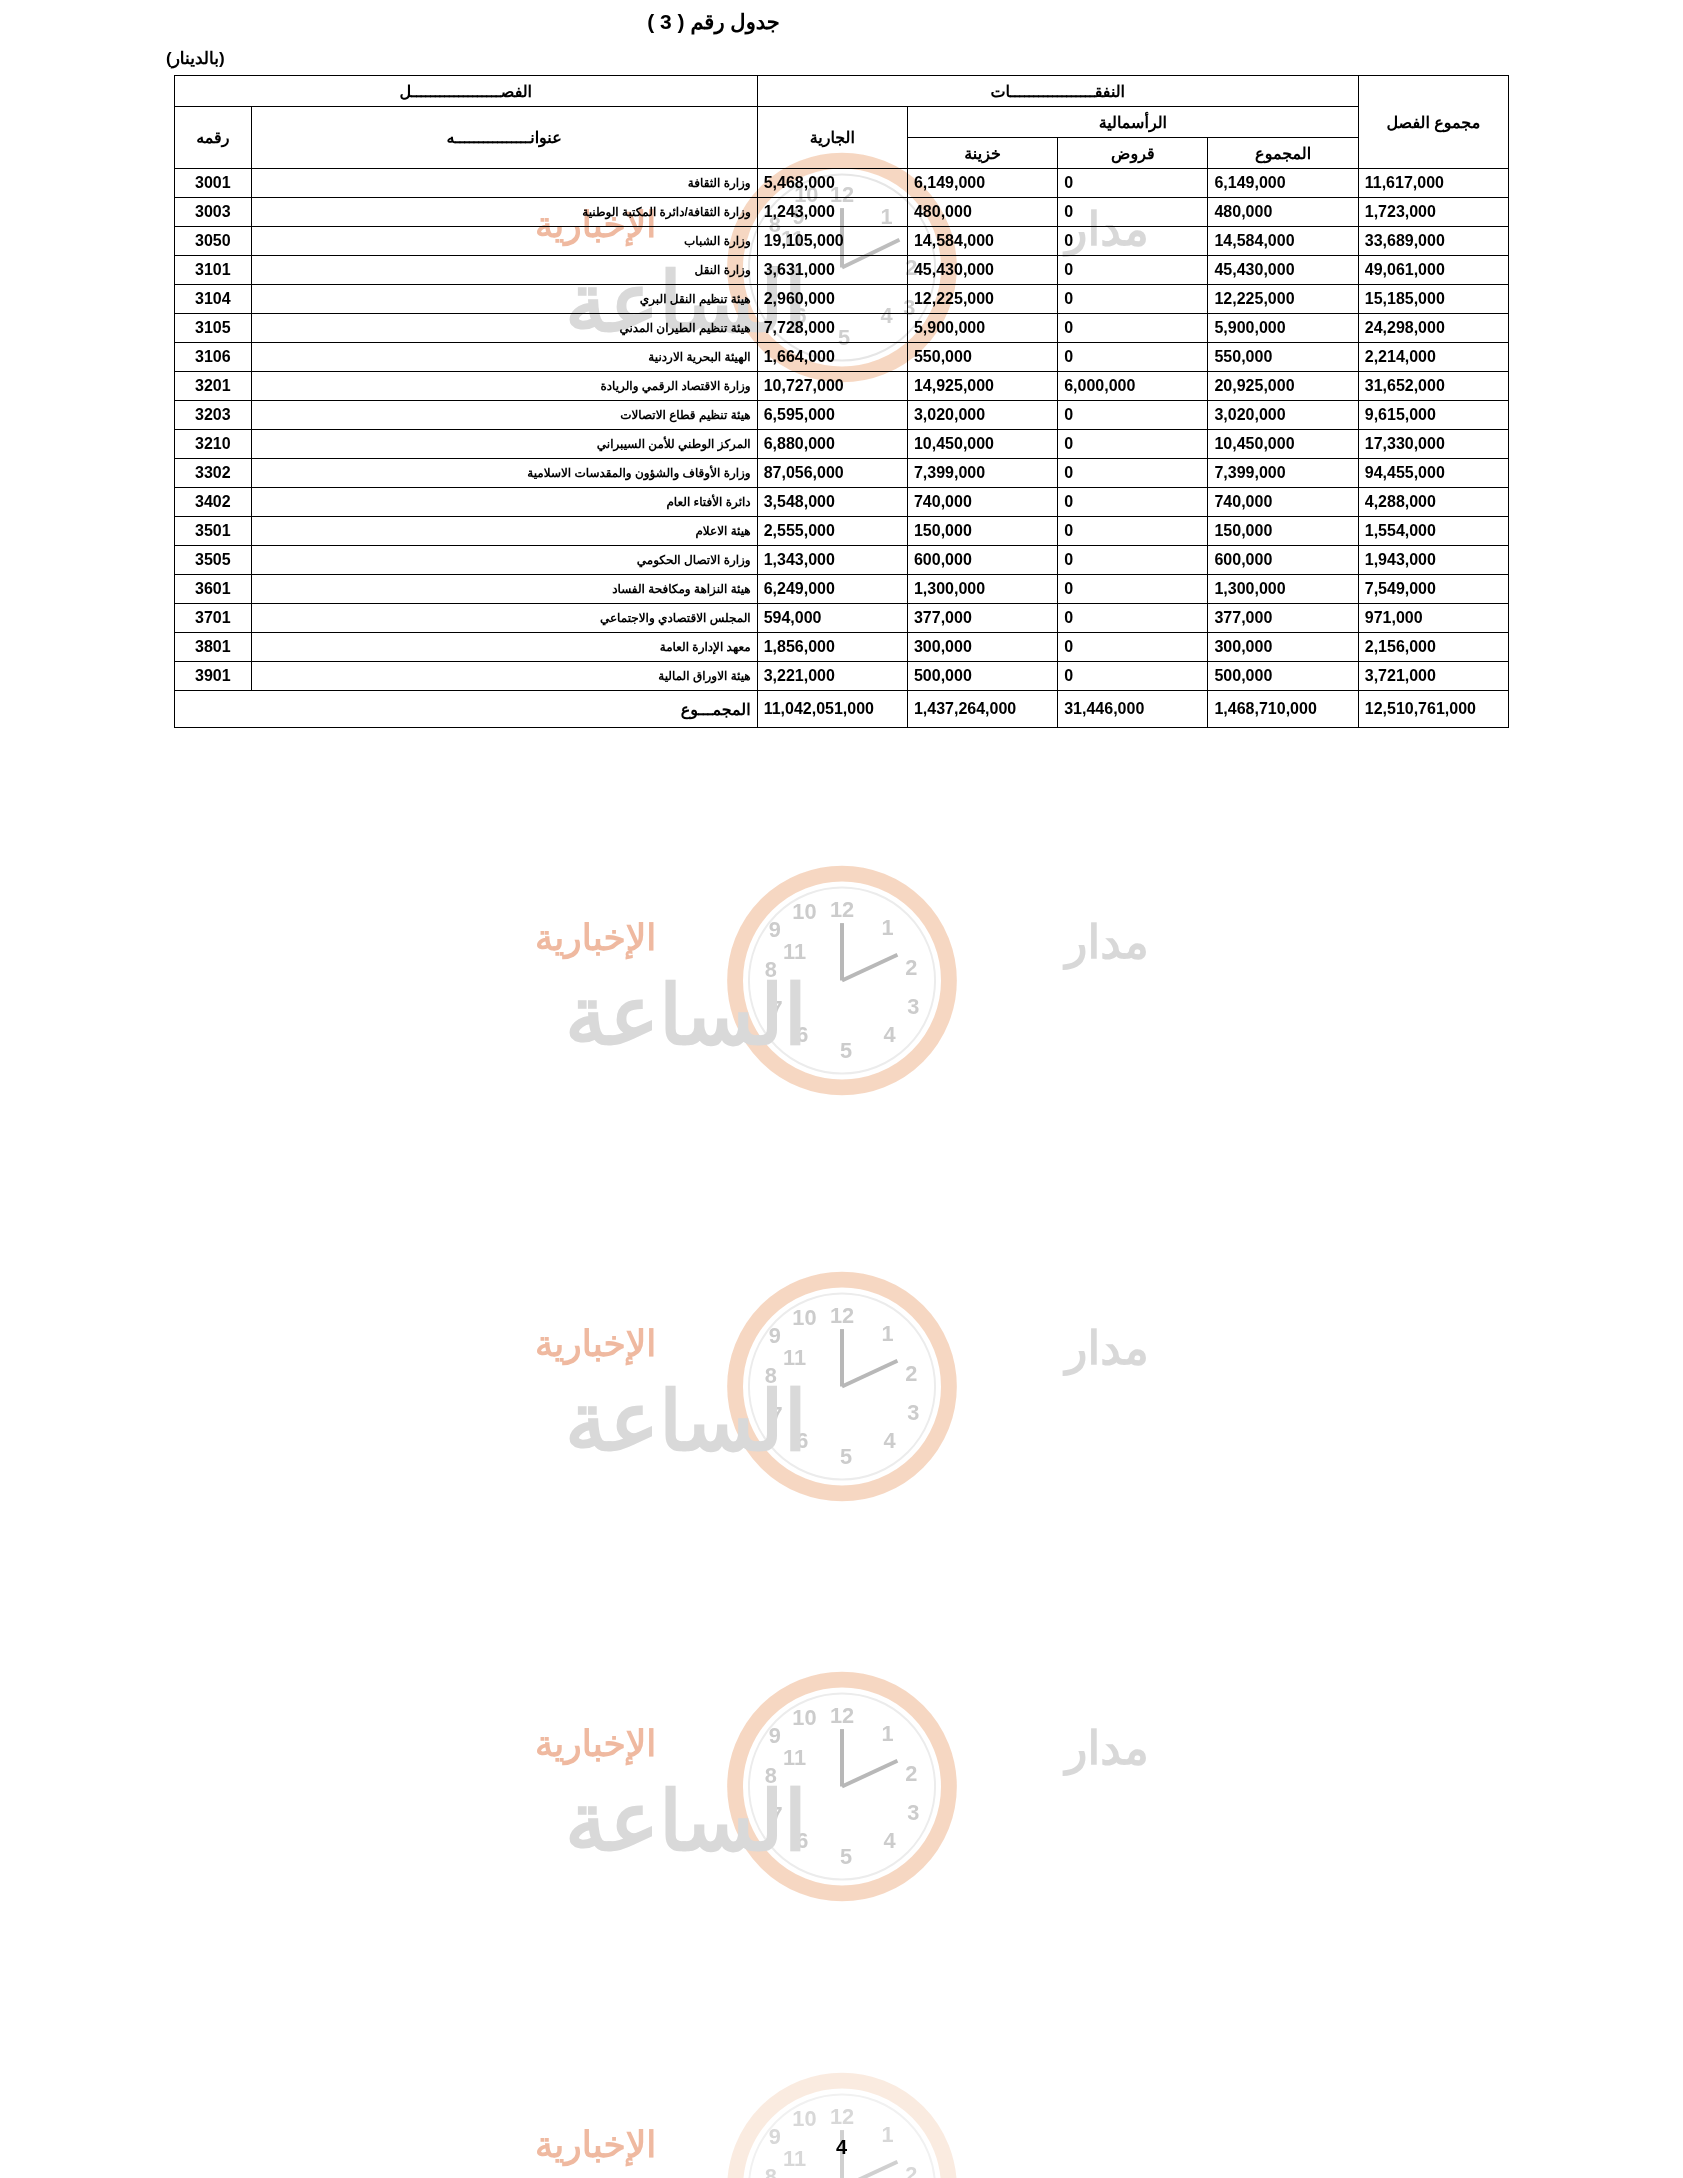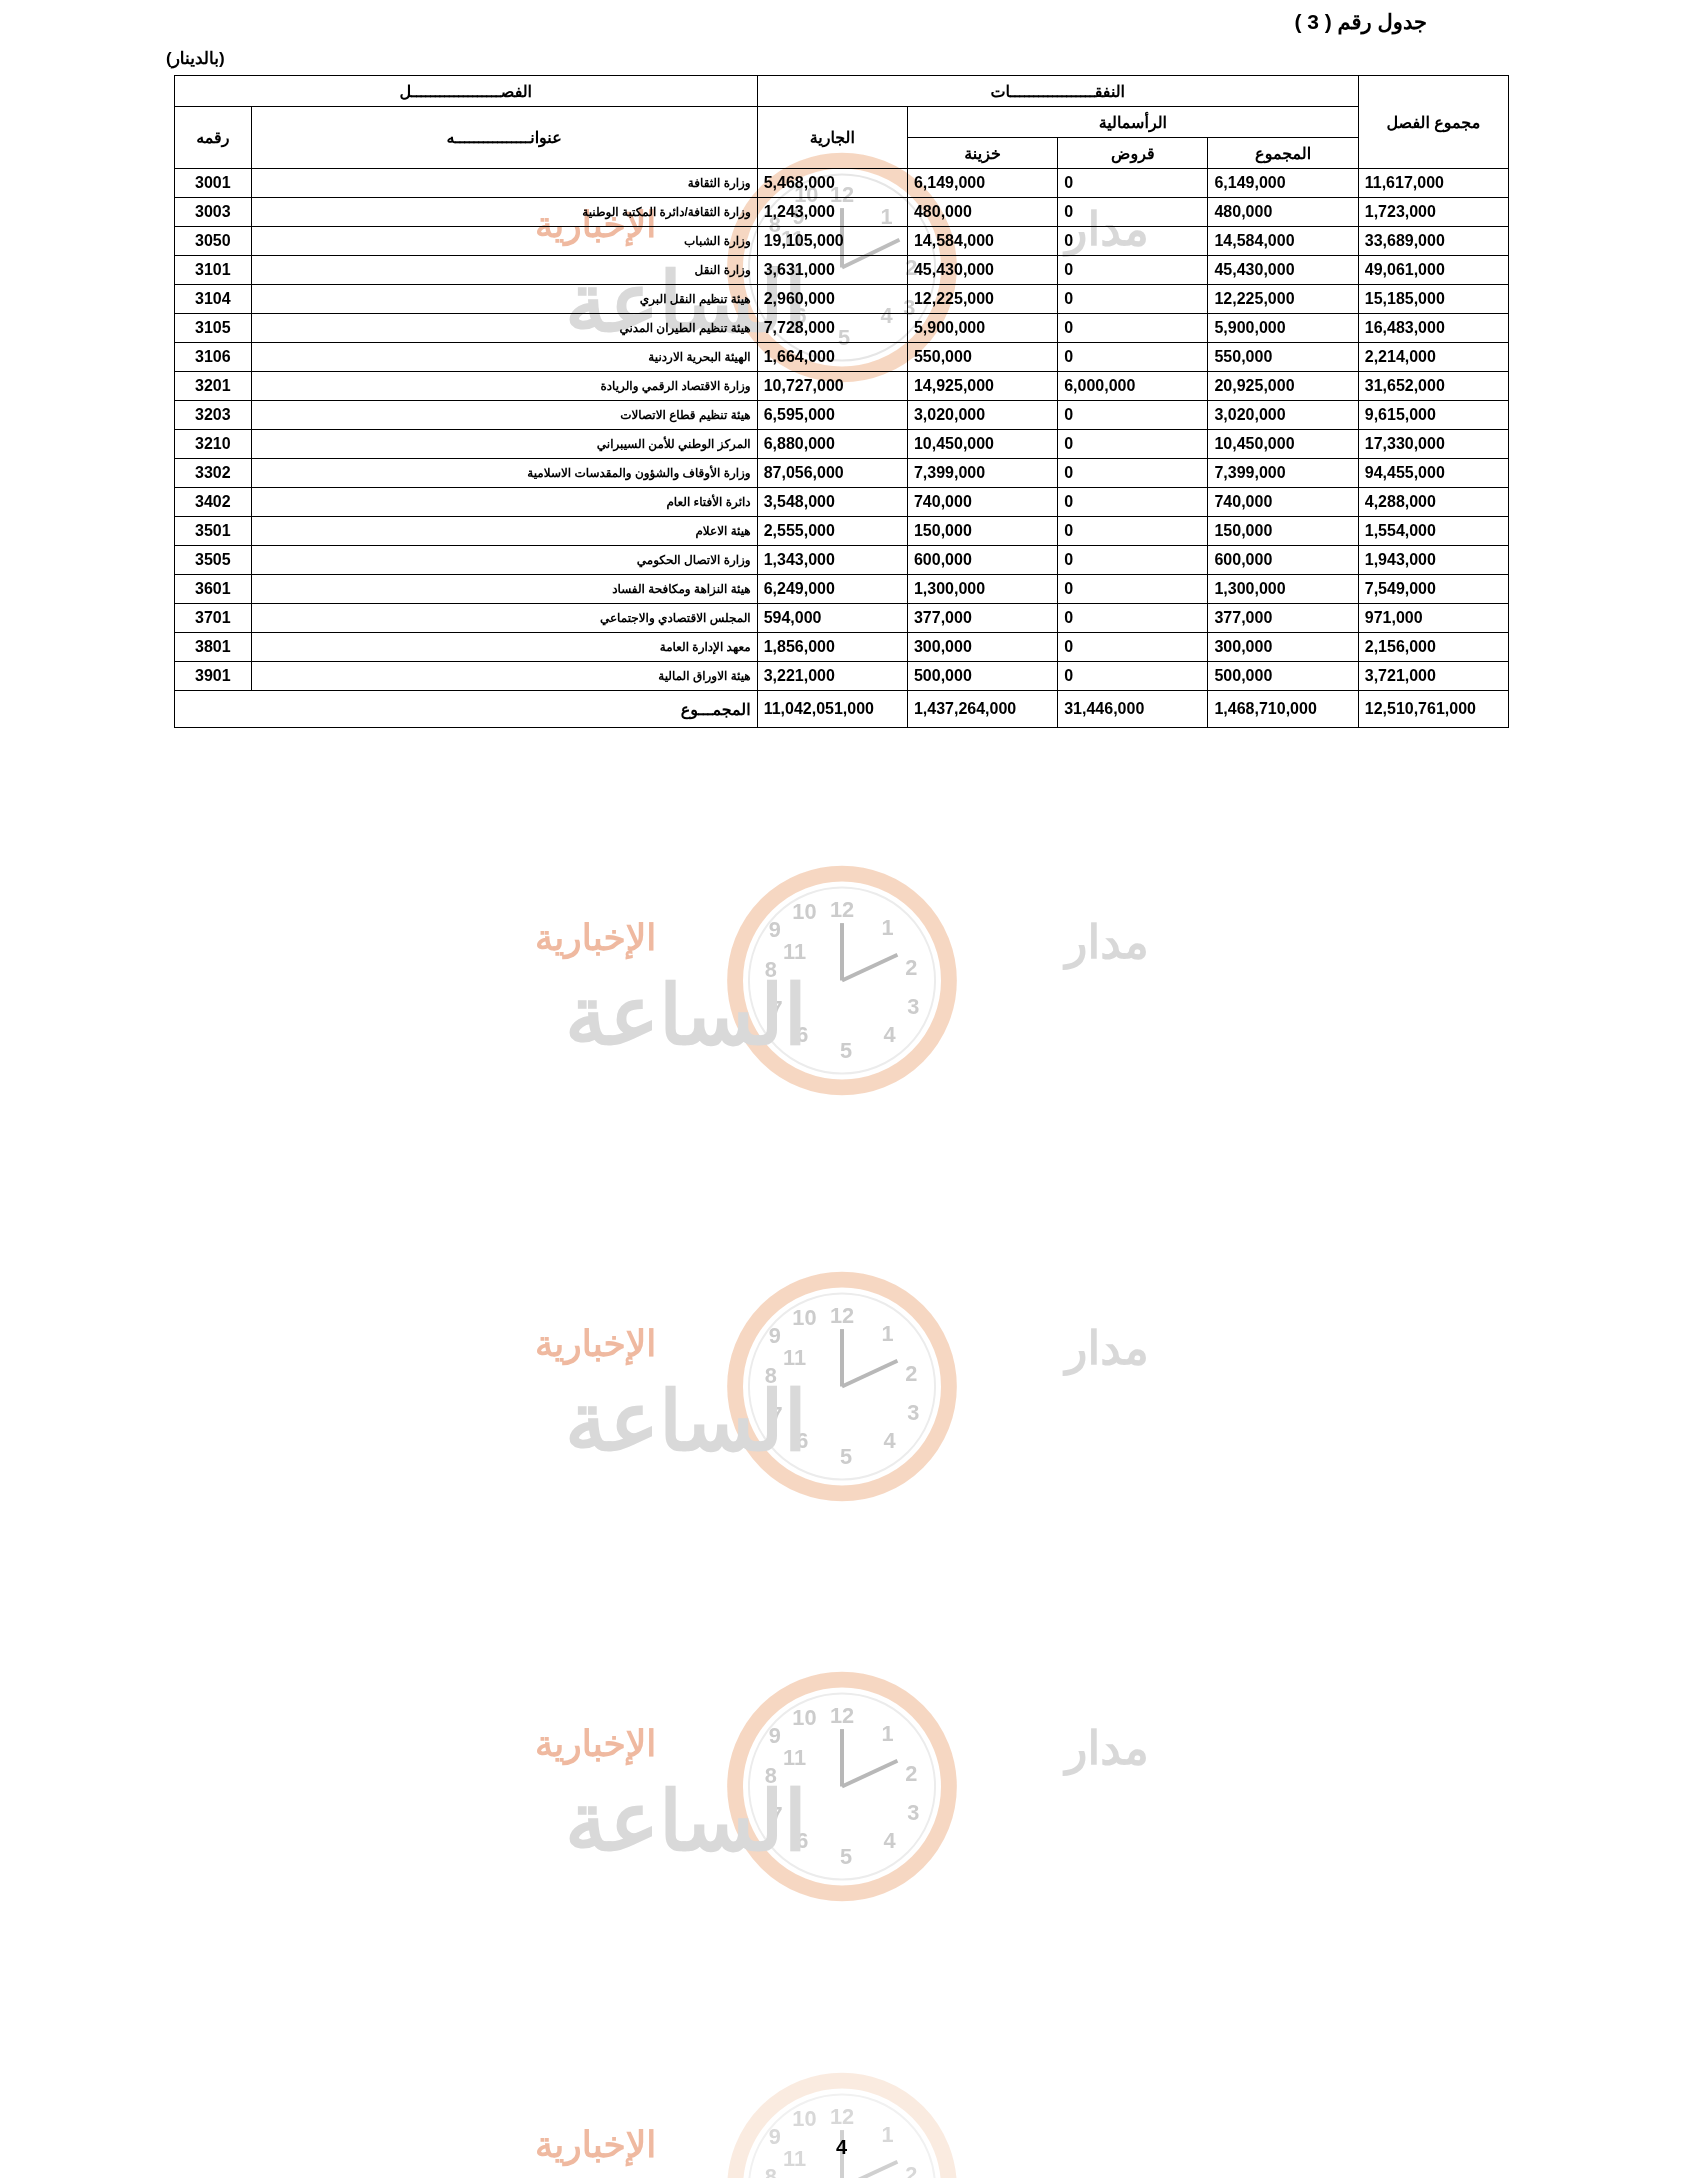--- a/index.html
+++ b/index.html
@@ -15,20 +15,21 @@
     color: #000000;
     overflow: hidden;
   }
 
   
   .doc-header {
     position: absolute;
     top: 8px;
     left: 0;
     width: 1427px;
+    text-align: center;
   }
   .doc-title-1 {
     font-size: 21px;
     font-weight: bold;
     line-height: 28px;
   }
   .doc-title-2 {
     font-size: 21px;
     font-weight: bold;
     line-height: 30px;
@@ -266,21 +267,21 @@
         <tr>
           <td class="num">15,185,000</td>
           <td class="num">12,225,000</td>
           <td class="num">0</td>
           <td class="num">12,225,000</td>
           <td class="num">2,960,000</td>
           <td class="name">هيئة تنظيم النقل البري</td>
           <td class="code">3104</td>
         </tr>
         <tr>
-          <td class="num">16,483,000</td>
+          <td class="num">24,298,000</td>
           <td class="num">5,900,000</td>
           <td class="num">0</td>
           <td class="num">5,900,000</td>
           <td class="num">7,728,000</td>
           <td class="name">هيئة تنظيم الطيران المدني</td>
           <td class="code">3105</td>
         </tr>
         <tr>
           <td class="num">2,214,000</td>
           <td class="num">550,000</td>

